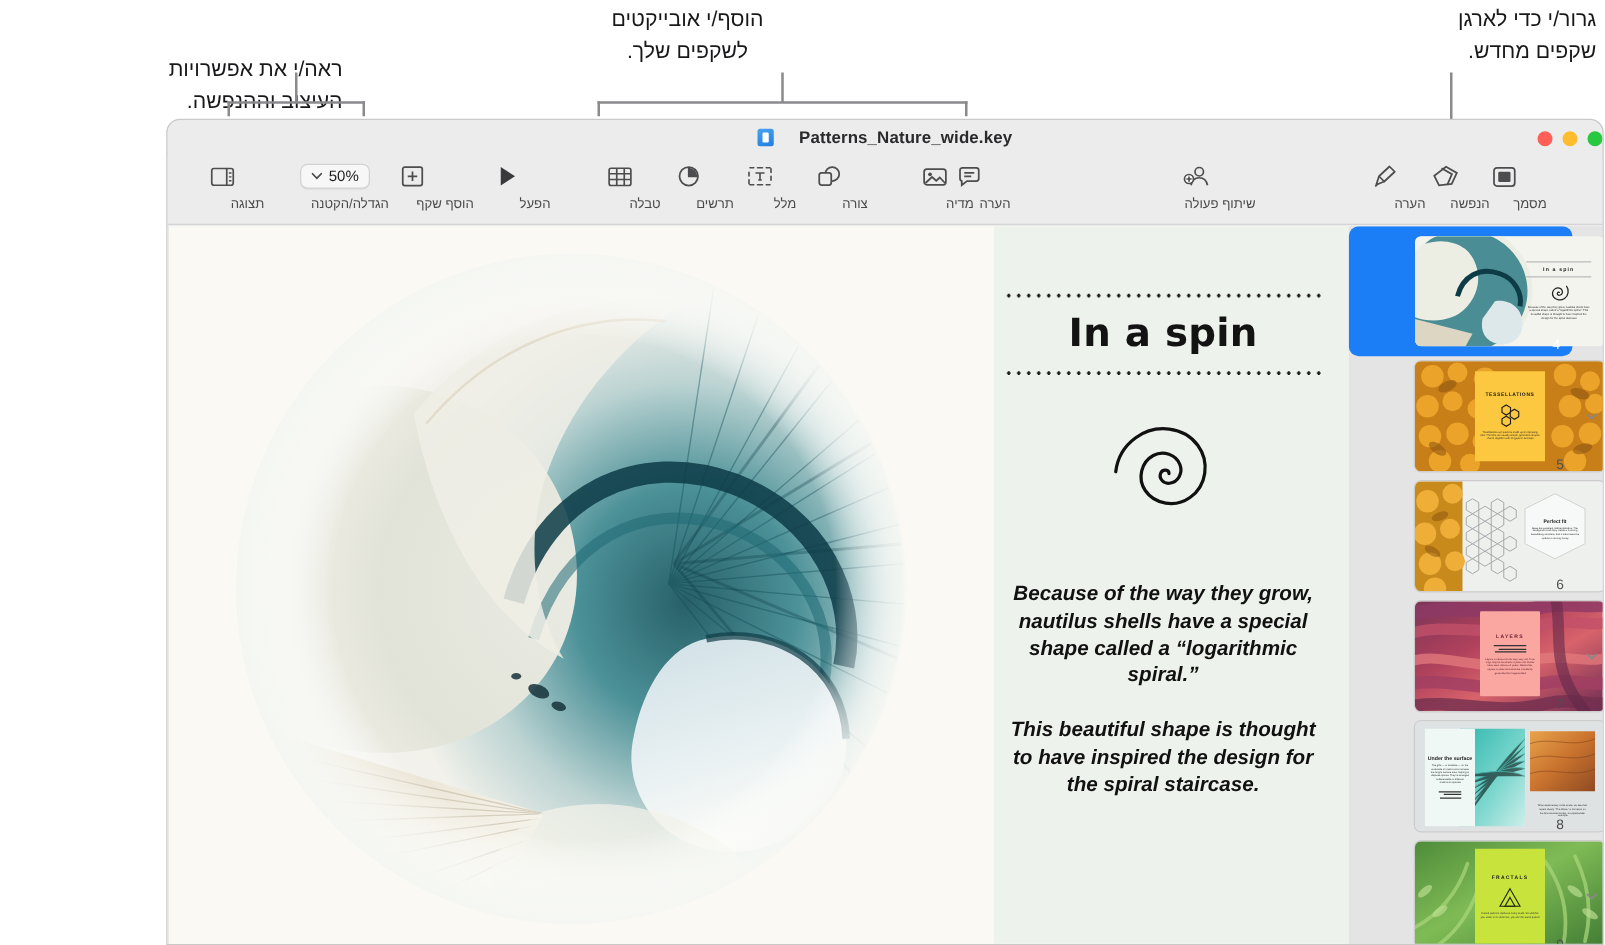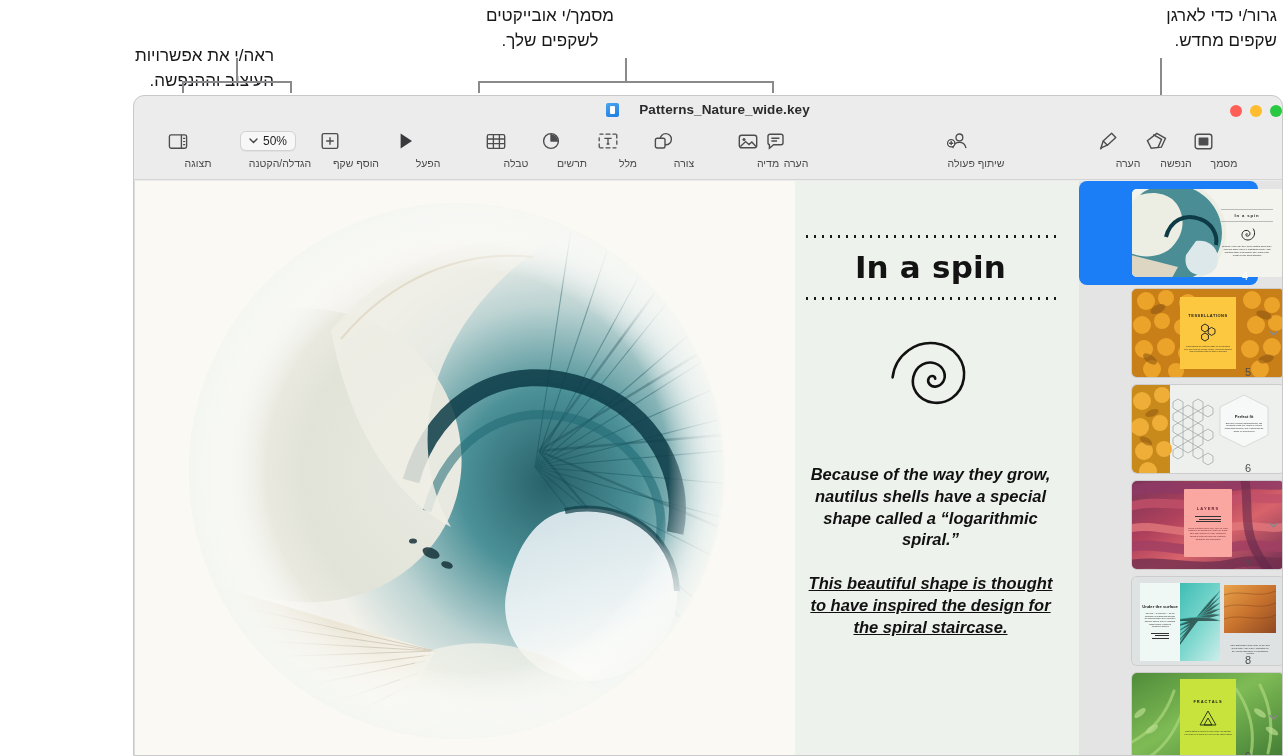--- a/index.html
+++ b/index.html
@@ -73,21 +73,21 @@
                 padding-top: 54px; direction: ltr; }
   .dotline { width: 256px; height: 3px;
       background-image: radial-gradient(circle, #1a1a1a 1.2px, transparent 1.4px);
       background-size: 8px 3px; background-repeat: repeat-x; }
   #slide-title { font-family: "DejaVu Sans", sans-serif; font-size: 31px; font-weight: 700;
                  color: #131313; letter-spacing: .2px; margin: 11px 0 12px; }
   #spiral-wrap { margin-top: 26px; }
   .slide-para { width: 250px; text-align: center; font-size: 16.5px; line-height: 1.32;
                 font-style: italic; font-weight: 600; color: #111; }
   #para1 { margin-top: 36px; }
-  #para2 { margin-top: 22px; text-decoration: underline; }
+  #para2 { margin-top: 22px; }
 
   
   #navigator { position: absolute; left: 945px; top: 85px; width: 205px; height: 576px;
                background: #e4e4e4; overflow: hidden; }
   .thumb-row { position: relative; width: 205px; display: flex; align-items: center; }
   .thumb-sel-bg { position: absolute; left: 0; top: 0; width: 179px; height: 100%;
                   background: #1b7ef7; border-radius: 8px; }
   .thumb { position: relative; width: 152px; height: 88px; border-radius: 5px;
            overflow: hidden; margin: 4px 0 4px 10px; box-shadow: 0 0 0 1px rgba(0,0,0,.10); }
   .thumb-row.selected .thumb { margin-left: 14px; box-shadow: none; }
@@ -107,21 +107,21 @@
   .t-lines { width: 26px; margin-top: 2px; }
   .t-lines i { display: block; height: .9px; background: #333; margin: 1.6px 0; }
 </style>
 </head>
 <body>
 
 <div id="root">
 
   <div class="callout" id="callout-design">ראה/י את אפשרויות
 העיצוב וההנפשה.</div>
-  <div class="callout" id="callout-objects">מסמך/י אובייקטים
+  <div class="callout" id="callout-objects">הוסף/י אובייקטים
 לשקפים שלך.</div>
   <div class="callout" id="callout-organize">גרור/י כדי לארגן
 שקפים מחדש.</div>
 
   <div class="leader" style="left:182px; top:58px; width:110px; height:38px;">
     <div class="vline" style="left:54px; top:0; height:24px;"></div>
     <div class="hline" style="left:0; top:23px; width:110px;"></div>
     <div class="tick" style="left:0; top:23px; height:12px;"></div>
     <div class="tick" style="left:108px; top:23px; height:12px;"></div>
   </div>

